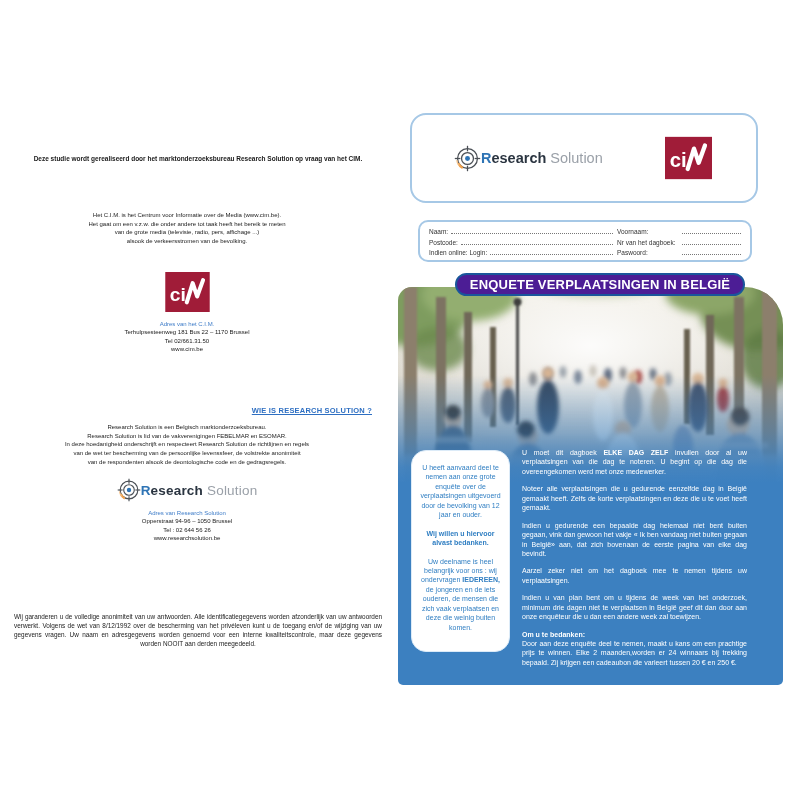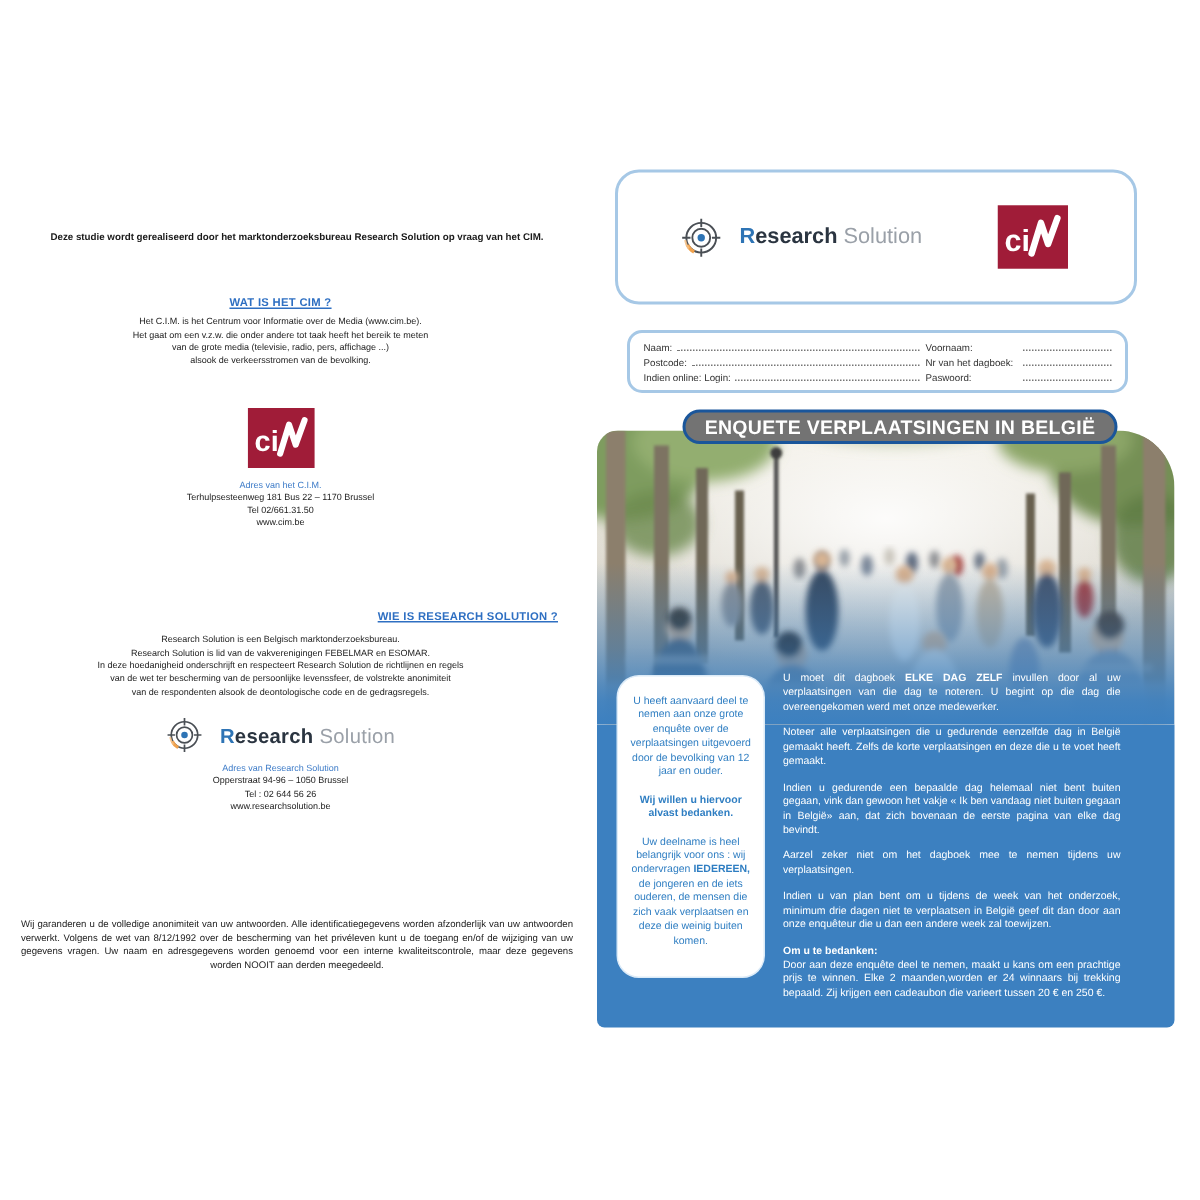--- a/index.html
+++ b/index.html
@@ -16,21 +16,21 @@
   .small-par{font-size:6px;line-height:1.45;color:#222;}
   .p-cim{top:211px;}
   .p-rs{top:423px;}
   .cim-logo-left{top:272px;left:164px;width:47px;height:40px;}
   .cim-logo svg{display:block;width:100%;height:100%;}
   .addr{font-size:6px;line-height:1.4;color:#222;}
   .addr .addr-title{color:#3e7cc8;}
   .addr-cim{top:320px;}
   .addr-rs{top:509px;}
   .rs-logo-left{top:478px;display:flex;align-items:center;justify-content:center;gap:5px;}
-  .rs-logo{display:flex;align-items:center;gap:12px;white-space:nowrap;}
+  .rs-logo{display:flex;align-items:center;gap:0;white-space:nowrap;}
   .rs-logo .t-r{color:#2e74b5;font-weight:bold;}
   .rs-logo .t-research{color:#2a3440;font-weight:bold;}
   .rs-logo .t-solution{color:#9aa0a8;font-weight:normal;}
   .rs-text{font-size:13.5px;letter-spacing:.2px;}
   .footer-left{top:612px;left:14px;width:368px;font-size:6.4px;line-height:1.42;
                text-align:justify;text-align-last:center;color:#222;}
 
   
   .logo-card{top:113px;left:410px;width:348px;height:90px;border:2px solid #a6c8e6;border-radius:16px;
              box-sizing:border-box;display:flex;align-items:center;justify-content:space-between;
@@ -38,21 +38,21 @@
   .cim-logo-card{width:47px;height:44px;}
   .form-card{top:220px;left:418px;width:334px;height:42px;border:2px solid #a6c8e6;border-radius:10px;
              box-sizing:border-box;background:#fff;padding:4px 9px;display:flex;flex-direction:column;
              justify-content:space-between;font-size:6.5px;color:#333;}
   .form-row{display:flex;align-items:baseline;gap:4px;}
   .f-left{flex:1;display:flex;align-items:baseline;gap:3px;}
   .f-right{width:124px;display:flex;align-items:baseline;gap:3px;}
   .f-label{white-space:nowrap;}
   .f-right .f-label{width:62px;}
   .dots{flex:1;border-bottom:1px dotted #777;height:7px;}
-  .banner{top:273px;left:455px;width:290px;height:23px;background:#737373;border:2px solid #1a569b;
+  .banner{top:273px;left:455px;width:290px;height:23px;background:#4c1d95;border:2px solid #1a569b;
           border-radius:13px;box-sizing:border-box;z-index:6;display:flex;align-items:center;
           justify-content:center;color:#fff;font-weight:bold;font-size:13px;letter-spacing:.2px;white-space:nowrap;}
   .hero{top:287px;left:398px;width:385px;height:398px;}
   .photo-wrap{position:relative;width:385px;height:196px;border-radius:14px 38px 0 0;overflow:hidden;}
   .photo-wrap::after{content:"";position:absolute;inset:0;
       background:linear-gradient(180deg,rgba(60,128,192,0) 45%,rgba(60,128,192,.50) 74%,rgba(60,128,192,.92) 92%,#3c80c0 100%);}
   .blue-body{width:385px;height:202px;background:#3c80c0;border-radius:0 0 5px 5px;}
   .intro-box{position:absolute;left:13px;top:163px;width:99px;height:202px;background:#ffffff;
              border:1px solid #dcebf8;border-radius:15px;box-sizing:border-box;padding:12px 7px 8px;
              z-index:5;color:#2f7ec2;font-size:7px;line-height:1.35;text-align:center;}
@@ -65,21 +65,20 @@
   .body-text .blast{margin:0;}
   strong{font-weight:bold;}
 </style>
 </head>
 <body>
 
 <div class="canvas">
 
   <div class="abs intro">Deze studie wordt gerealiseerd door het marktonderzoeksbureau Research Solution op vraag van het CIM.</div>
 
-  <div class="abs l-center sec-head h-cim">WAT IS HET CIM ?</div>
 
   <div class="abs l-center small-par p-cim">
     <div>Het C.I.M. is het Centrum voor Informatie over de Media (www.cim.be).</div>
     <div>Het gaat om een v.z.w. die onder andere tot taak heeft het bereik te meten</div>
     <div>van de grote media (televisie, radio, pers, affichage ...)</div>
     <div>alsook de verkeersstromen van de bevolking.</div>
   </div>
 
   <div class="abs cim-logo cim-logo-left">
     <svg viewBox="0 0 60 54">

